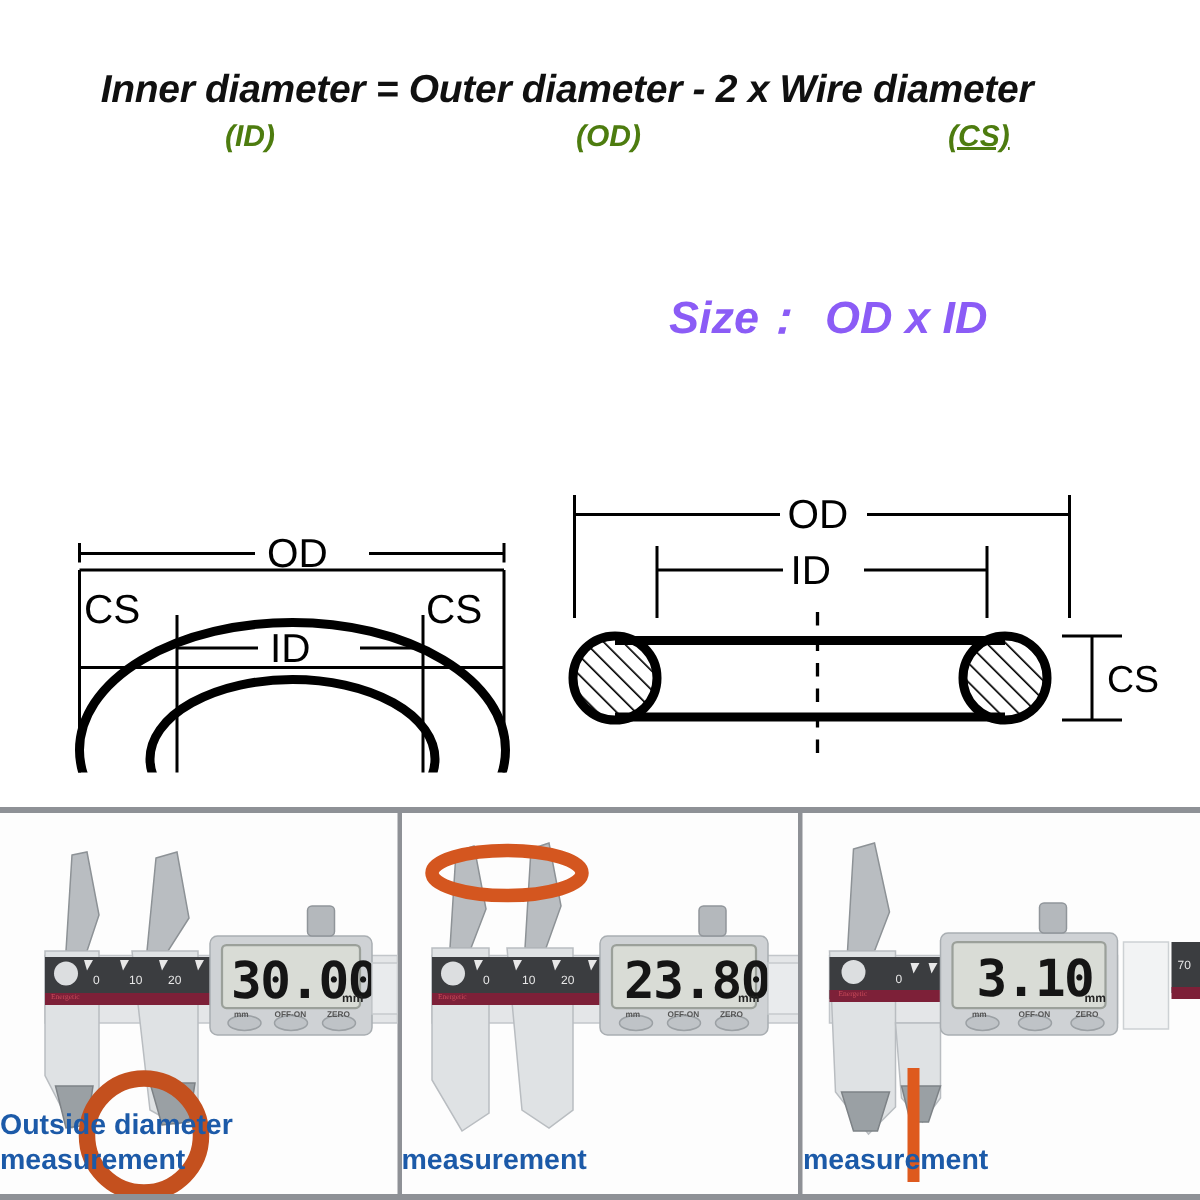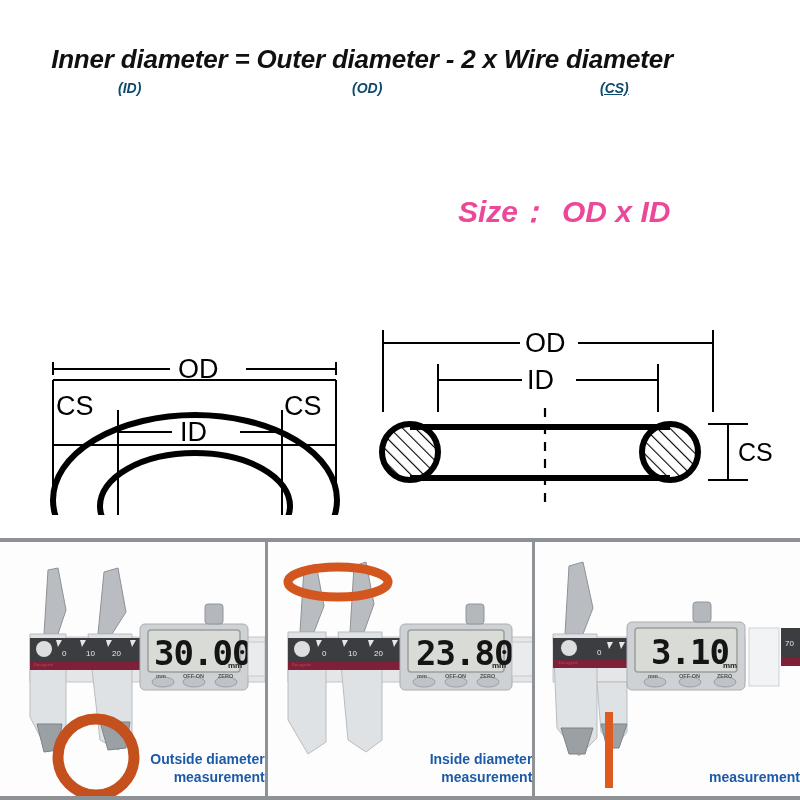--- a/index.html
+++ b/index.html
@@ -5,56 +5,56 @@
   * { box-sizing: border-box; margin: 0; padding: 0; }
   body {
     width: 800px; height: 800px;
     background: #ffffff;
     font-family: "Liberation Sans", sans-serif;
     overflow: hidden;
     position: relative;
   }
 
   
-  #header { position: absolute; left: 0; top: 44px; width: 724px; }
+  #header { position: absolute; left: 0; top: 44px; width: 724px; padding-left: 32px; }
   #formula-line {
     text-align: center;
     font-size: 26px;
     font-weight: bold;
     font-style: italic;
     color: #101010;
     letter-spacing: -0.2px;
     white-space: nowrap;
   }
   #abbrev-line {
     position: relative;
     height: 34px;
     margin-top: 5px;
   }
   .abbrev {
     position: absolute;
     top: 0;
-    font-size: 14px;
+    font-size: 20px;
     font-weight: bold;
     font-style: italic;
-    color: #0c4a6e;
+    color: #4d7c0f;
     text-shadow: 0 0 1px rgba(255,255,255,0.9);
   }
   #abbrev-id { left: 118px; }
   #abbrev-od { left: 352px; }
   #abbrev-cs { left: 600px; text-decoration: underline; }
 
   
   #size-label {
     position: absolute;
-    left: 458px; top: 192px;
+    left: 446px; top: 192px;
     font-size: 30px;
     font-weight: bold;
     font-style: italic;
-    color: #ec4899;
+    color: #8b5cf6;
     text-shadow:
        1px 0 0 #fff, -1px 0 0 #fff, 0 1px 0 #fff, 0 -1px 0 #fff,
        1px 1px 0 #fff, -1px -1px 0 #fff;
     white-space: nowrap;
   }
   #size-label .sz-val { margin-left: 14px; }
 
   
   .diagram { position: absolute; }
   .dim-line { stroke: #000; stroke-width: 2; fill: none; }
@@ -85,22 +85,22 @@
   .photo-panel {
     position: relative;
     height: 254px;
     background: #fdfdfd;
     overflow: hidden;
     flex: 1 1 0;
   }
   .caption {
     position: absolute;
     left: 0; right: 0; bottom: 10px;
-    text-align: right;
-    font-size: 14px;
+    text-align: left;
+    font-size: 19px;
     font-weight: bold;
     color: #1c5aa8;
     line-height: 1.25;
     z-index: 40;
   }
   .caption span { display: block; }
 
   
   .cal-svg { position: absolute; left: 0; top: 0; }
   .lcd-text {
@@ -304,21 +304,20 @@
         <ellipse cx="188" cy="140" rx="11" ry="5" fill="#bfc3c7" stroke="#9ba0a4"></ellipse>
         <ellipse cx="220" cy="140" rx="11" ry="5" fill="#bfc3c7" stroke="#9ba0a4"></ellipse>
         <text class="btn-text" x="149" y="136">mm</text>
         <text class="btn-text" x="177" y="136">OFF-ON</text>
         <text class="btn-text" x="212" y="136">ZERO</text>
         <rect x="198" y="62" width="18" height="20" rx="3" fill="#b4b8bc" stroke="#90959a"></rect>
         <rect x="244" y="100" width="21" height="34" fill="#e9ebed" stroke="#c6cacd"></rect>
       </g>
     </svg>
     <div class="caption">
-      <span>Inside diameter</span>
       <span>measurement</span>
     </div>
   </div>
 
   <div class="photo-panel">
     <svg class="cal-svg" width="266" height="254" viewBox="0 0 266 254">
       <g>
         <path d="M18 95 L210 95 L210 140 L18 140 Z" fill="#e4e6e8" stroke="#c2c6ca" stroke-width="1"></path>
         <path d="M34 24 L48 20 L58 66 L48 92 L30 92 Z" fill="#b9bdc1" stroke="#8d9296" stroke-width="1"></path>
         <path d="M18 92 L62 92 L62 196 L44 214 L22 186 Z" fill="#dfe2e4" stroke="#b9bdc1" stroke-width="1"></path>

